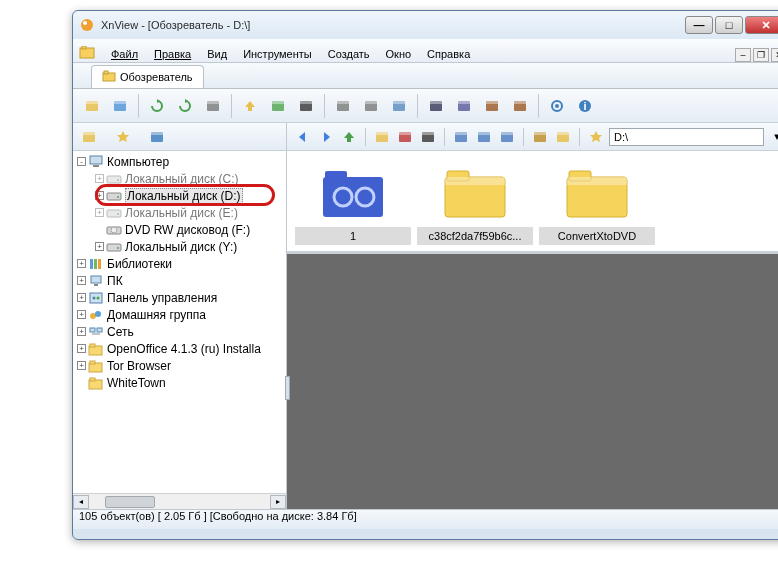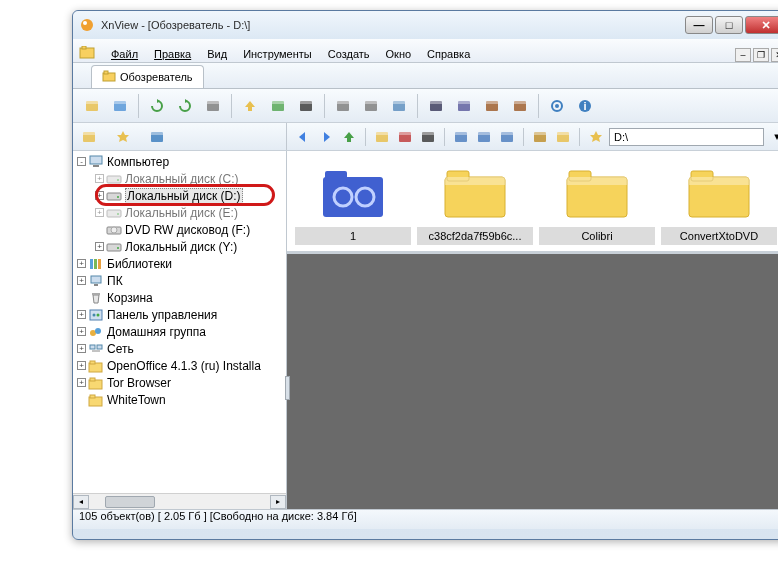--- a/index.html
+++ b/index.html
@@ -442,30 +442,20 @@
             <span class="tree-expander">+</span>
             <span class="tree-icon">
               <svg width="16" height="14">
                 <rect x="3" y="2" width="10" height="7" fill="#cde" stroke="#58a"></rect>
                 <rect x="6" y="10" width="4" height="2" fill="#888"></rect>
               </svg>
             </span>
             <span class="tree-label">ПК</span>
           </div>
           <div class="tree-item" style="padding-left: 4px;">
-            <span class="tree-expander blank"></span>
-            <span class="tree-icon">
-              <svg width="16" height="14">
-                <path d="M5 4 L11 4 L10 12 L6 12 Z" fill="#e8e8e8" stroke="#888"></path>
-                <rect x="4" y="2" width="8" height="2" fill="#aaa"></rect>
-              </svg>
-            </span>
-            <span class="tree-label">Корзина</span>
-          </div>
-          <div class="tree-item" style="padding-left: 4px;">
             <span class="tree-expander">+</span>
             <span class="tree-icon">
               <svg width="16" height="14">
                 <rect x="2" y="2" width="12" height="10" fill="#d0e0f0" stroke="#5080b0"></rect>
                 <circle cx="6" cy="7" r="1.5" fill="#48a"></circle>
                 <circle cx="10" cy="7" r="1.5" fill="#4a4"></circle>
               </svg>
             </span>
             <span class="tree-label">Панель управления</span>
           </div>
@@ -553,30 +543,20 @@
             <div class="thumb-label">c38cf2da7f59b6c...</div>
           </div>
           <div class="thumb-item">
             <div class="thumb-box">
               <svg width="72" height="58">
                 <rect x="6" y="14" width="60" height="40" rx="3" fill="#f6d35b" stroke="#d8b030"></rect>
                 <rect x="8" y="8" width="22" height="10" rx="2" fill="#f6d35b" stroke="#d8b030"></rect>
                 <rect x="6" y="14" width="60" height="8" fill="#fff" opacity="0.35"></rect>
               </svg>
             </div>
-            <div class="thumb-label">Colibri</div>
-          </div>
-          <div class="thumb-item">
-            <div class="thumb-box">
-              <svg width="72" height="58">
-                <rect x="6" y="14" width="60" height="40" rx="3" fill="#f6d35b" stroke="#d8b030"></rect>
-                <rect x="8" y="8" width="22" height="10" rx="2" fill="#f6d35b" stroke="#d8b030"></rect>
-                <rect x="6" y="14" width="60" height="8" fill="#fff" opacity="0.35"></rect>
-              </svg>
-            </div>
             <div class="thumb-label">ConvertXtoDVD</div>
           </div>
         </div>
       <div class="preview-area">
         <div class="grip"></div>
       </div>
     </div>
   </div>
 
   <div class="statusbar">

